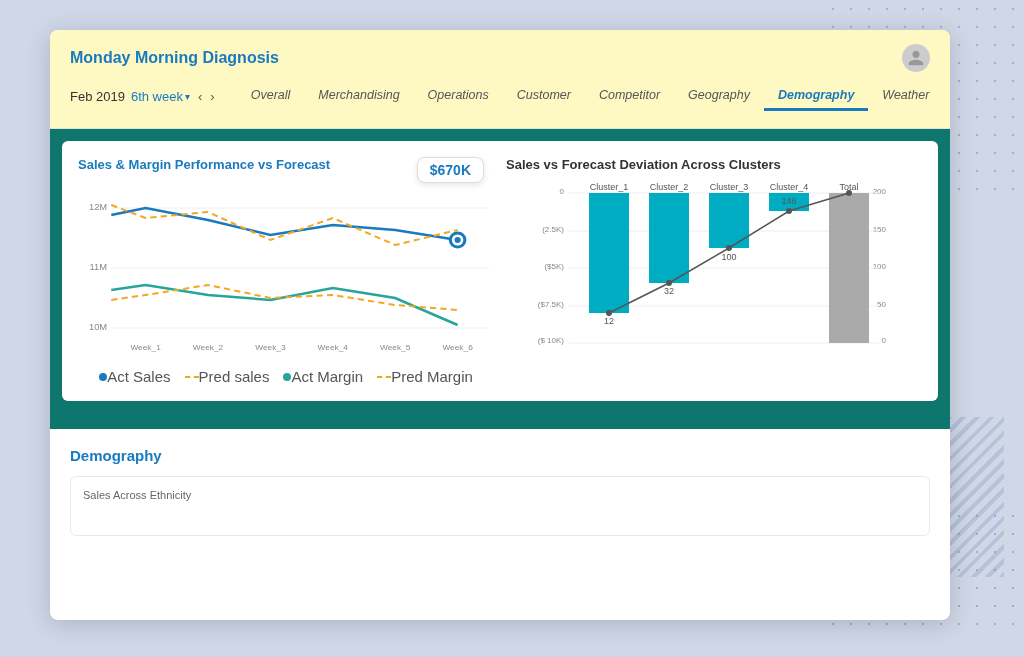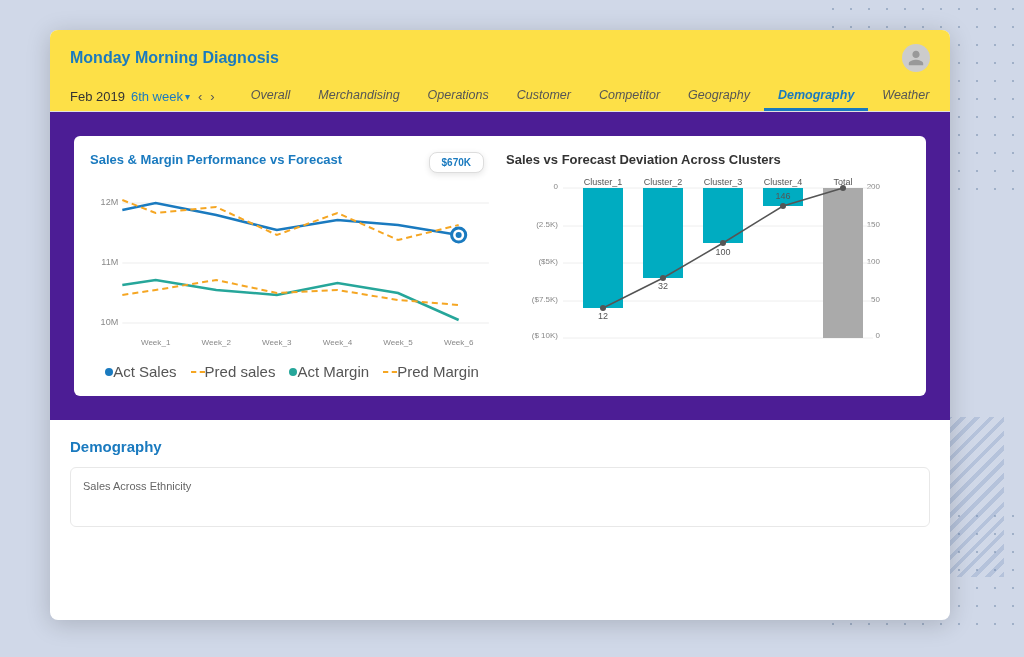--- a/index.html
+++ b/index.html
@@ -66,22 +66,22 @@
       width: 900px;
       height: 590px;
       background: white;
       border-radius: 8px;
       box-shadow: 0 4px 24px rgba(0,0,0,0.18);
       overflow: hidden;
     }
 
     
     .header {
-      background: #fde047;
-      padding: 14px 20px 0 20px;
+      background: #fef9c3;
+      padding: 14px 20px 17px 20px;
       border-bottom: 1px solid #e0e0e0;
     }
     .header-top {
       display: flex;
       align-items: center;
       justify-content: space-between;
       margin-bottom: 10px;
     }
     .app-title {
       color: #1a7abf;
@@ -149,22 +149,22 @@
       white-space: nowrap;
     }
     .nav-tab.active {
       color: #1a7abf;
       font-weight: 600;
       border-bottom: 3px solid #1a7abf;
     }
 
     
     .content-area {
-      background: #4c1d95;
-      padding: 24px;
+      background: #0f766e;
+      padding: 12px;
       min-height: 300px;
     }
 
     
     .charts-row {
       display: flex;
       gap: 12px;
       background: white;
       border-radius: 6px;
       padding: 16px;
@@ -182,21 +182,21 @@
       margin-bottom: 8px;
     }
     .price-badge {
       position: absolute;
       top: 0;
       right: 10px;
       background: white;
       border: 1px solid #ddd;
       border-radius: 8px;
       padding: 4px 12px;
-      font-size: 10px;
+      font-size: 14px;
       font-weight: 700;
       color: #1a7abf;
       box-shadow: 0 2px 6px rgba(0,0,0,0.1);
     }
     .chart-svg-left {
       width: 100%;
       height: 180px;
     }
     .legend-row {
       display: flex;

